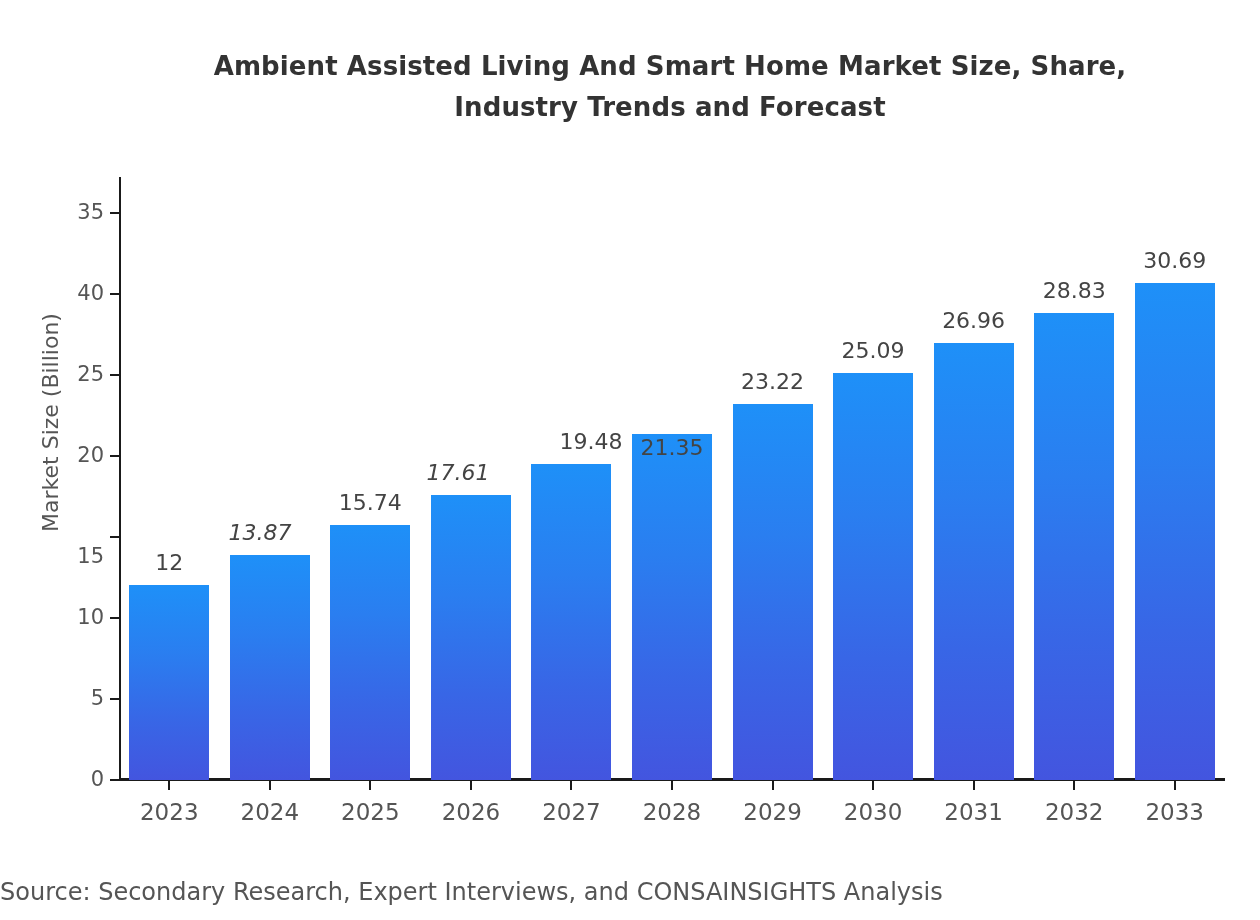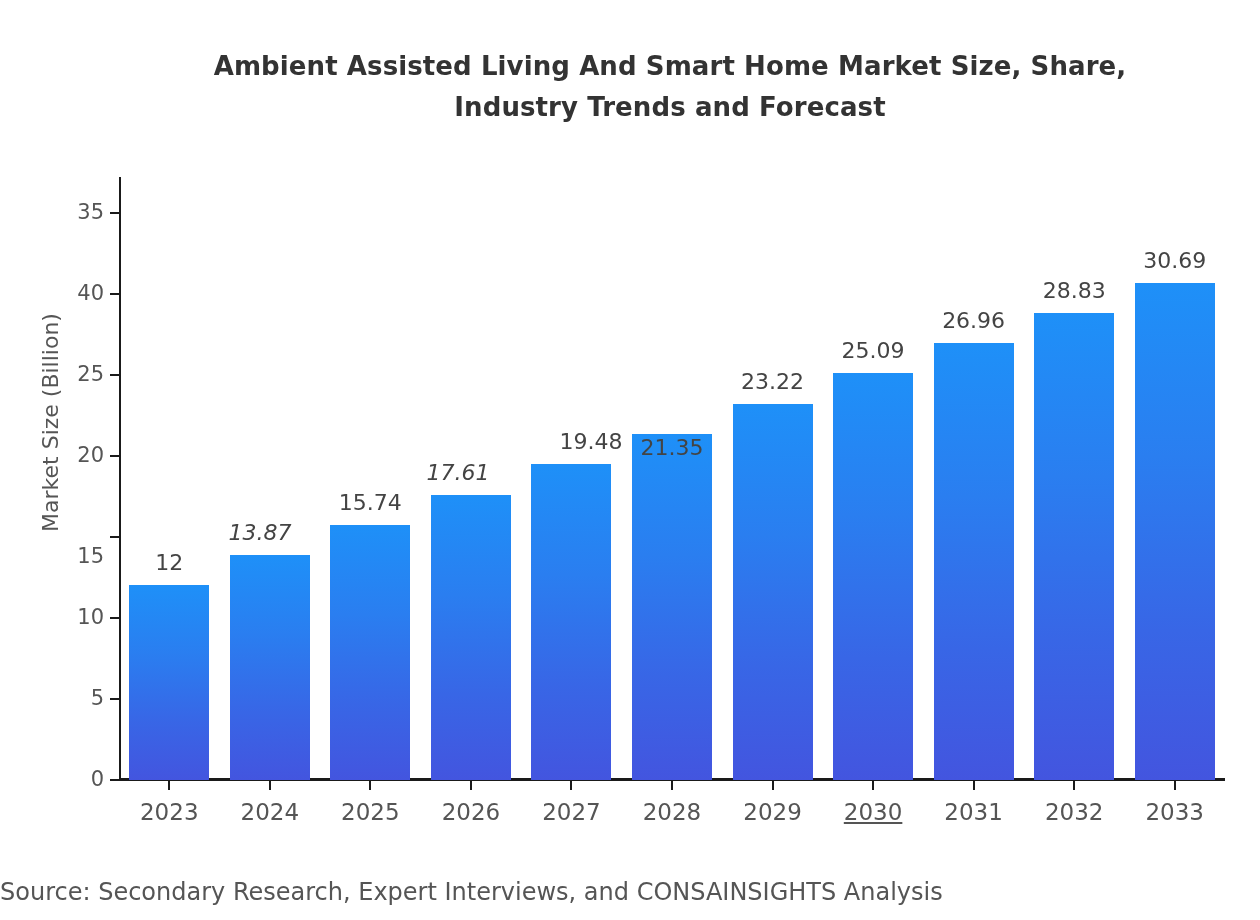--- a/index.html
+++ b/index.html
@@ -184,21 +184,21 @@
         <div class="x-tick-label" style="left: 251.364px;">2025</div>
         <div class="x-tick-mark" style="left: 350.909px;"></div>
         <div class="x-tick-label" style="left: 351.909px;">2026</div>
         <div class="x-tick-mark" style="left: 451.455px;"></div>
         <div class="x-tick-label" style="left: 452.455px;">2027</div>
         <div class="x-tick-mark" style="left: 552px;"></div>
         <div class="x-tick-label" style="left: 553px;">2028</div>
         <div class="x-tick-mark" style="left: 652.545px;"></div>
         <div class="x-tick-label" style="left: 653.545px;">2029</div>
         <div class="x-tick-mark" style="left: 753.091px;"></div>
-        <div class="x-tick-label" style="left: 754.091px; text-decoration: underline;">2030</div>
+        <div class="x-tick-label" style="left: 754.091px;">2030</div>
         <div class="x-tick-mark" style="left: 853.636px;"></div>
         <div class="x-tick-label" style="left: 854.636px;">2031</div>
         <div class="x-tick-mark" style="left: 954.182px;"></div>
         <div class="x-tick-label" style="left: 955.182px;">2032</div>
         <div class="x-tick-mark" style="left: 1054.73px;"></div>
         <div class="x-tick-label" style="left: 1055.73px;">2033</div>
       </div>
     <div id="bars">
         <div class="bar" title="2023: 12" style="left: 10.2727px; top: 408.484px; height: 194.516px;"></div>
         <div class="bar-value" style="left: 10.2727px; top: 375.484px;">12</div>

